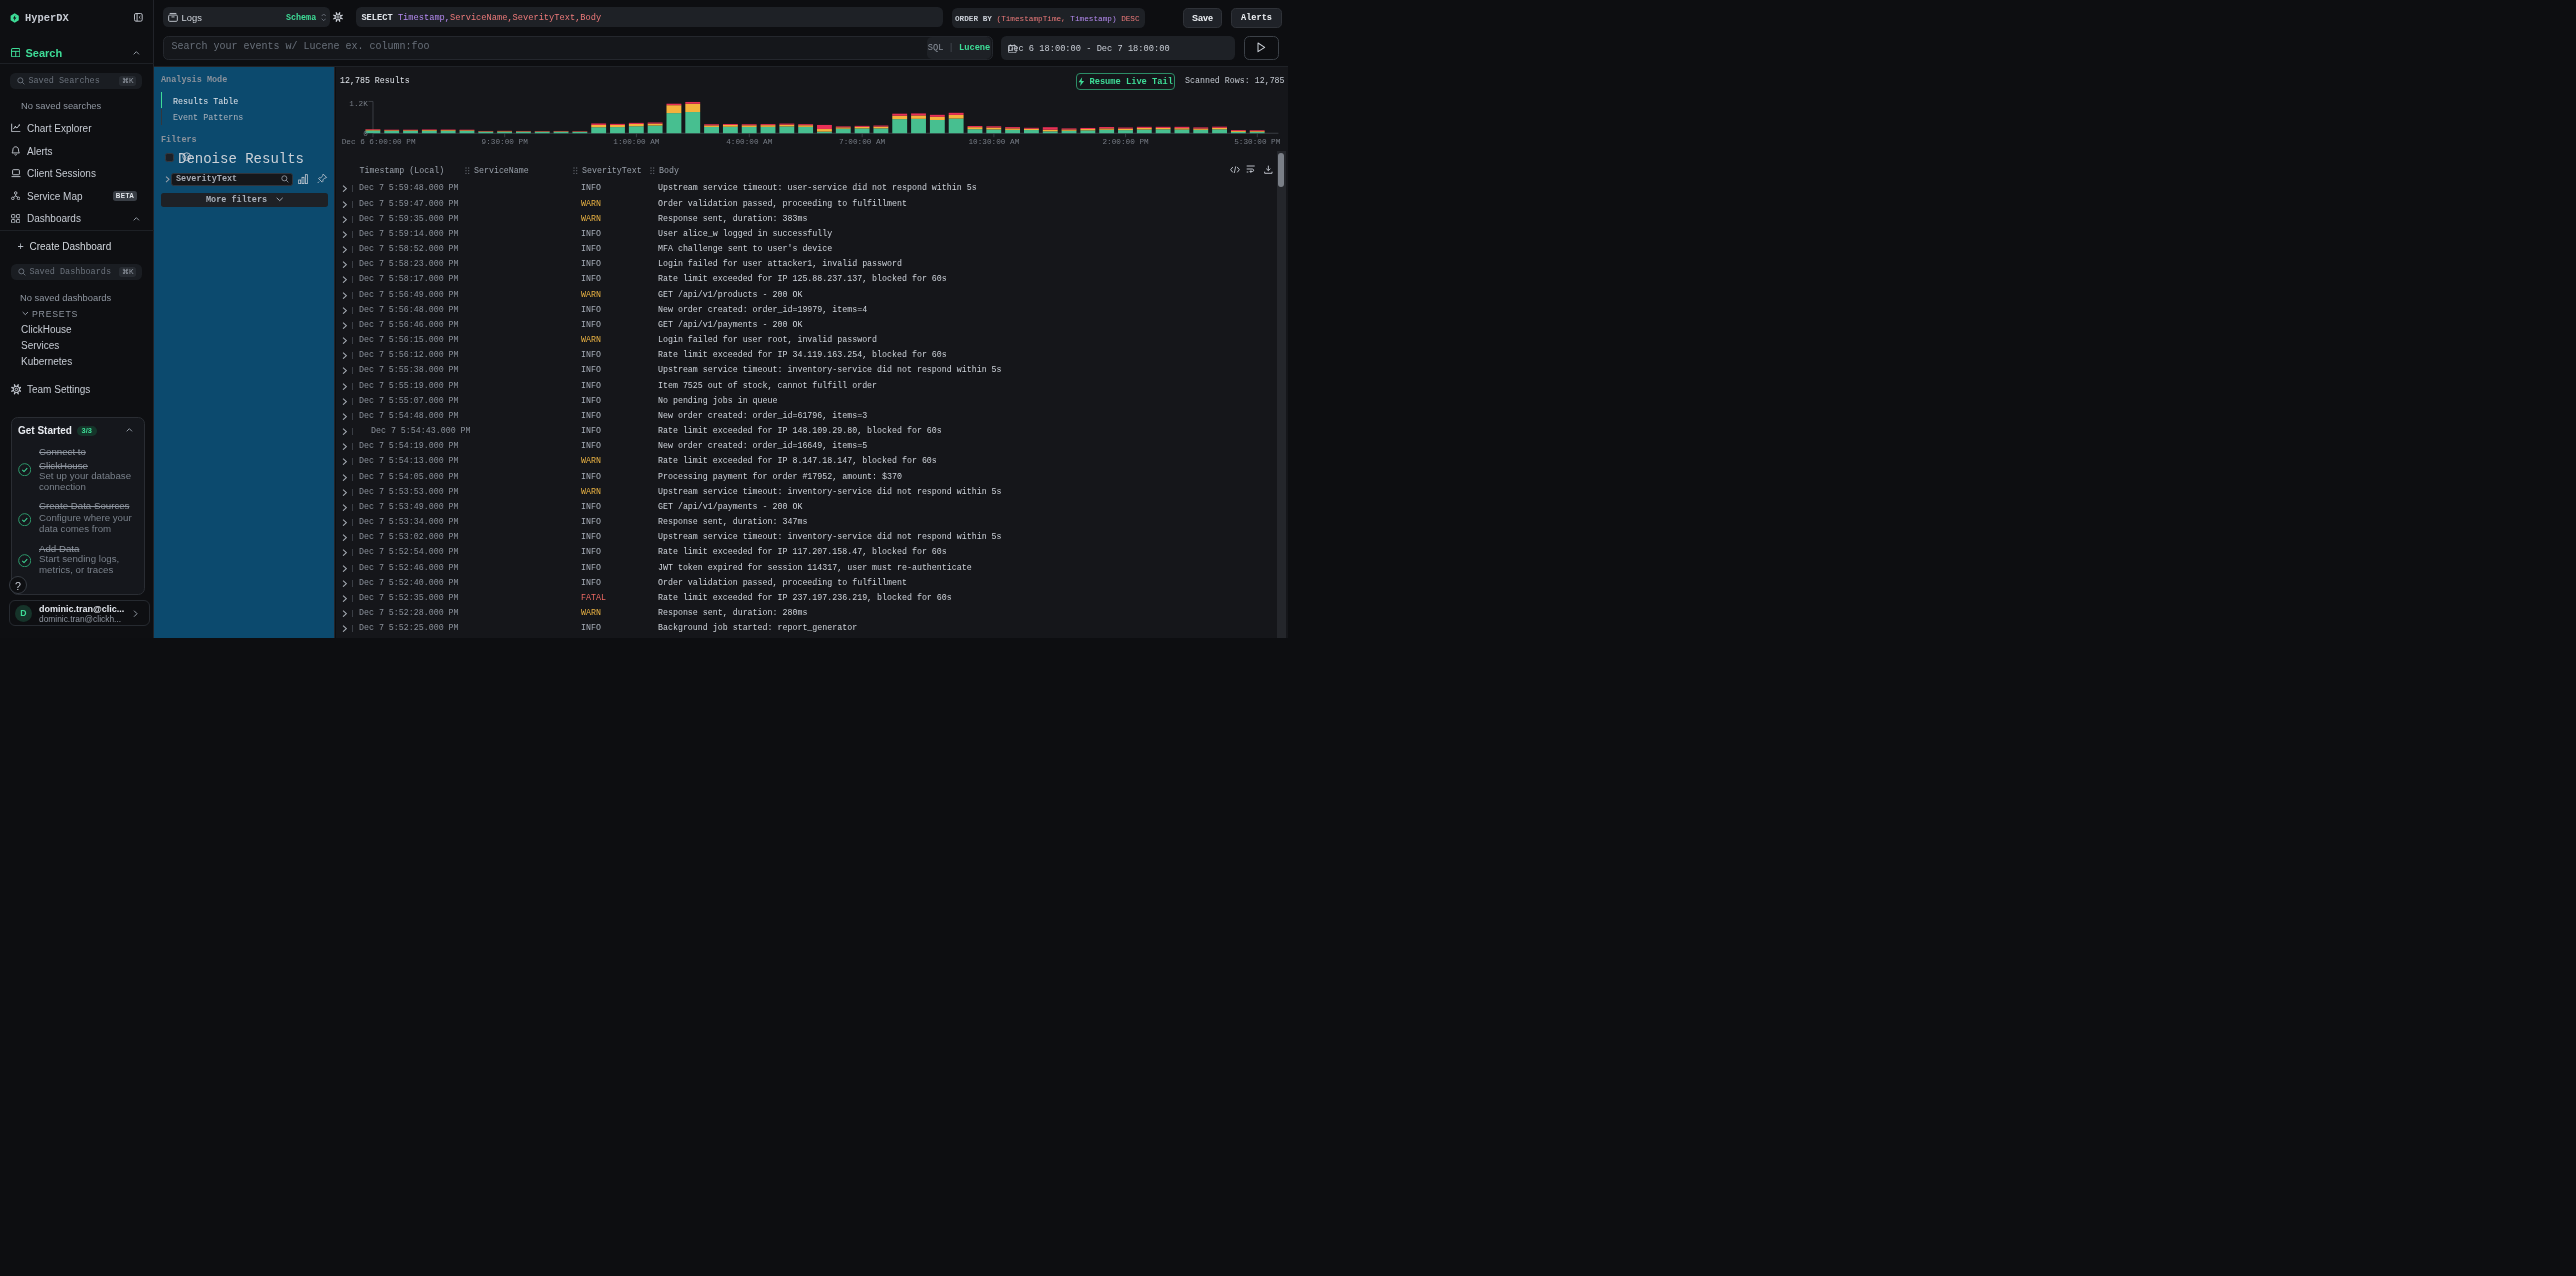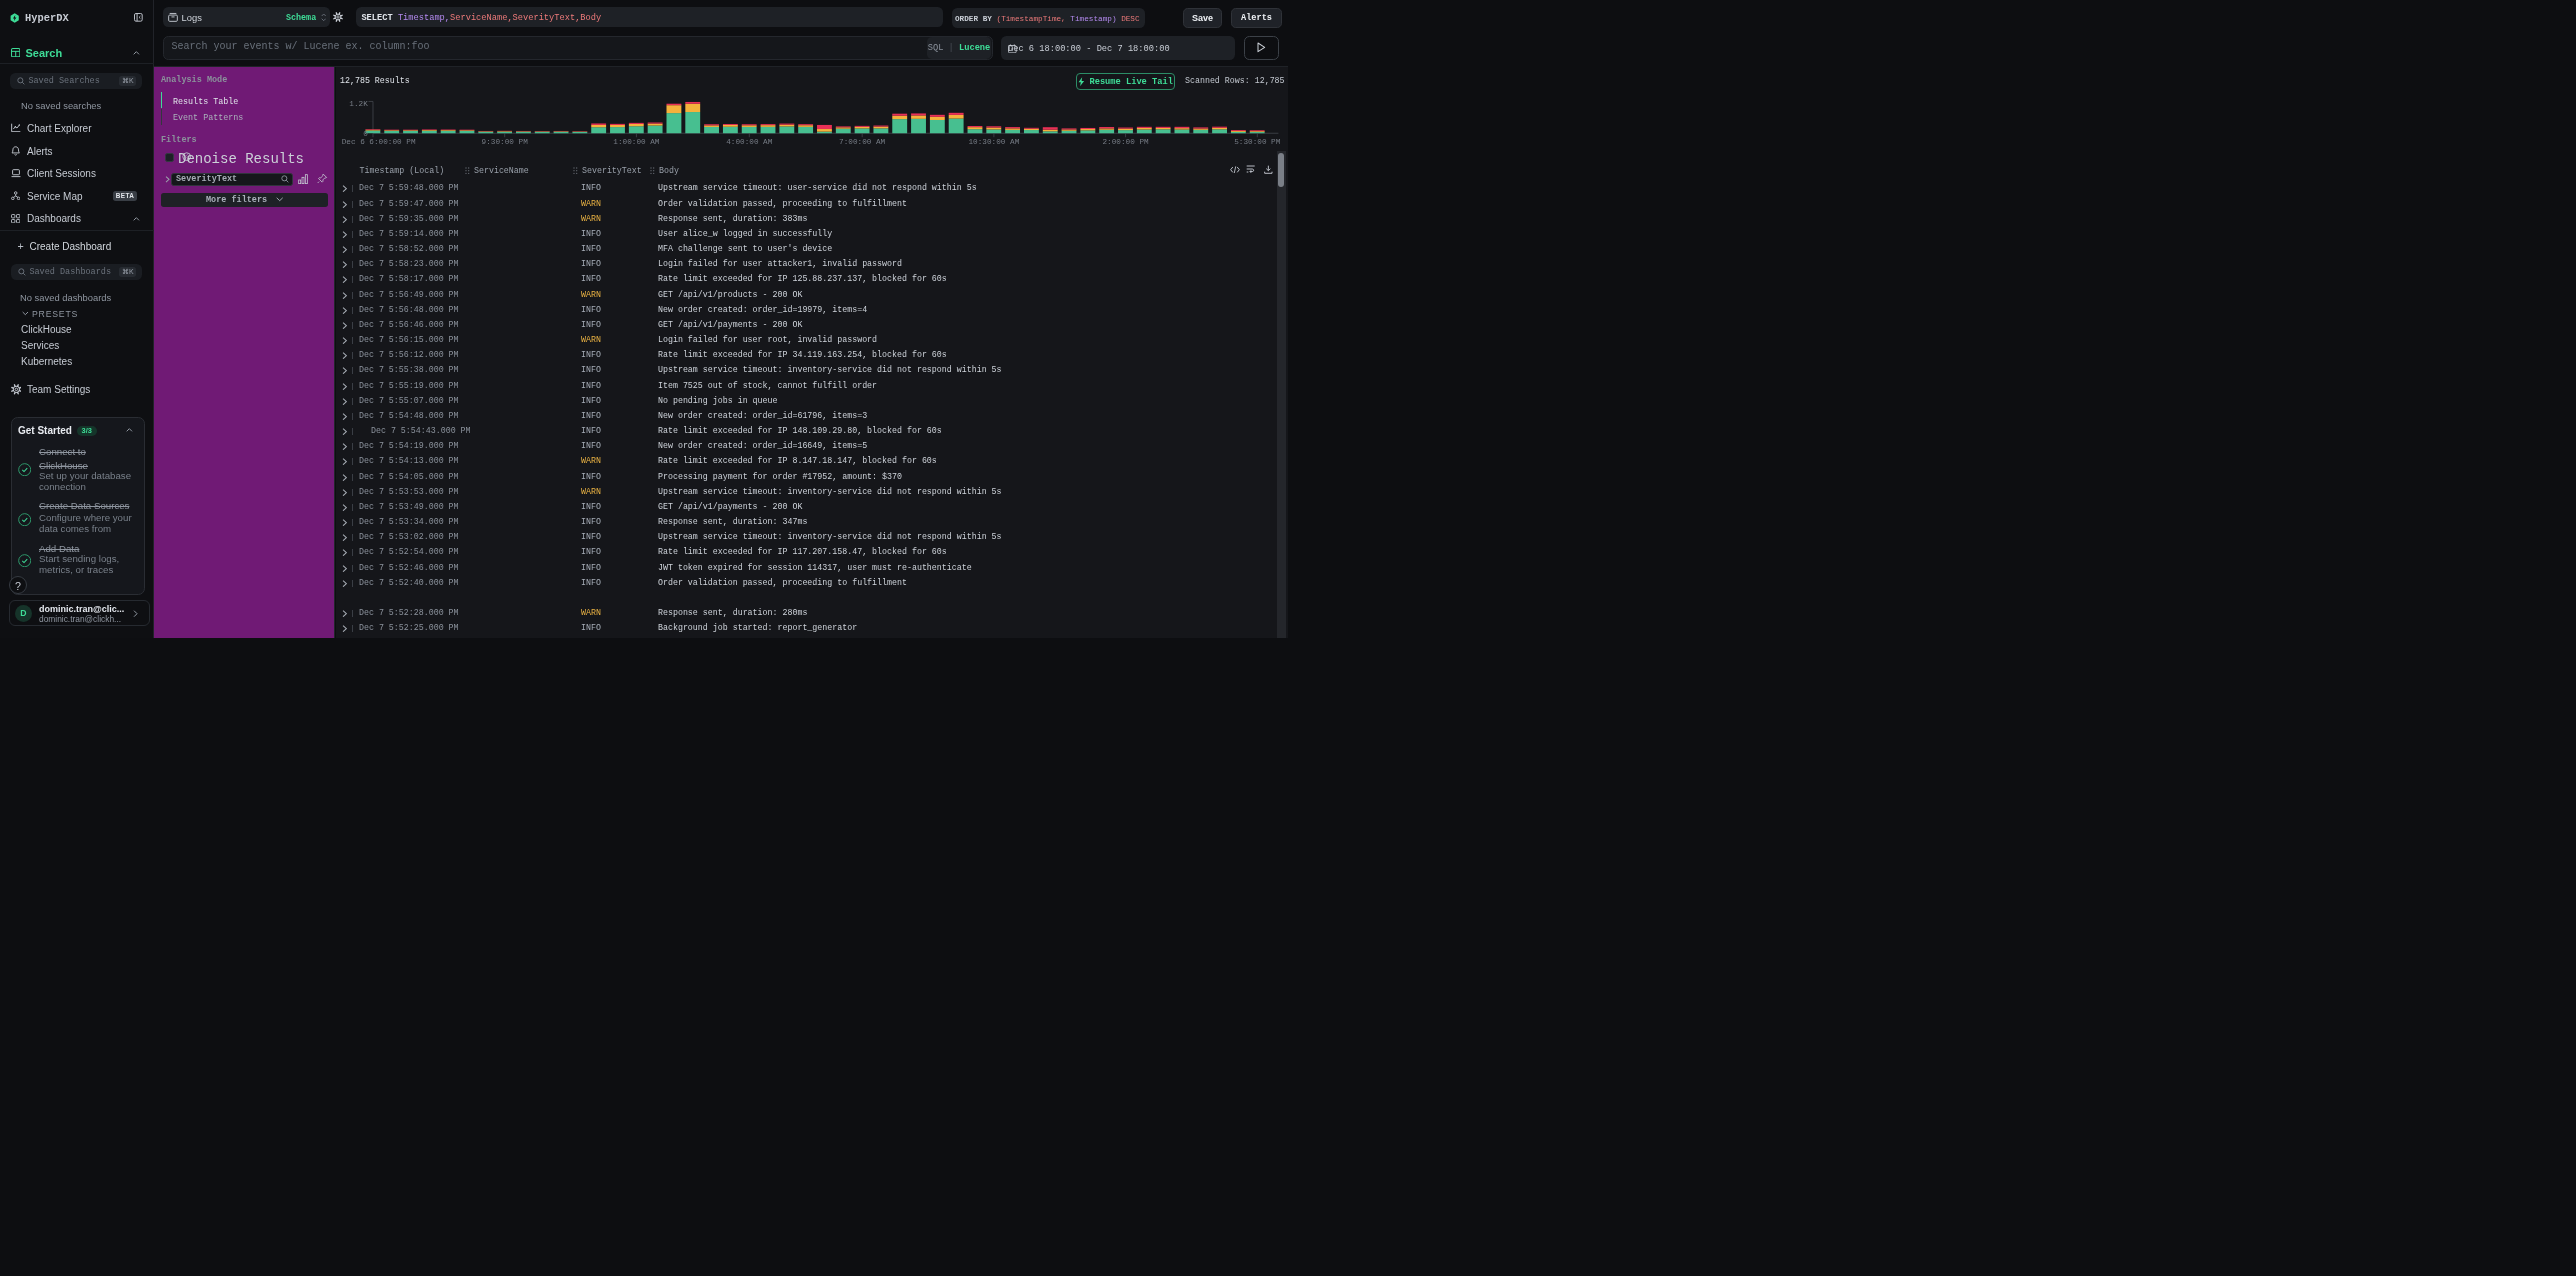--- a/index.html
+++ b/index.html
@@ -186,21 +186,21 @@
       <line x1="9.4" y1="0.6" x2="9.4" y2="3.4" stroke="#c6cbd3" stroke-width="1.3"></line>
       <path d="M5.1 7 H6.5 V10.6" fill="none" stroke="#c6cbd3" stroke-width="1.1"></path>
     </svg>
   <span class="abs mono" style="left:854px;top:44px;font-size:8.7px;color:#c9ced6">Dec 6 18:00:00 - Dec 7 18:00:00</span>
   <div class="abs" style="left:1090px;top:36px;width:35px;height:24px;border:0.7px solid #3c4148;border-radius:5.4px"></div>
   <svg class="abs" style="left:1103px;top:42px" width="8.7" height="10.7" viewBox="0 0 13 16">
       <path d="M1.5 1.5 L11.5 8 L1.5 14.5 Z" fill="none" stroke="#ced3da" stroke-width="1.5" stroke-linejoin="round"></path>
     </svg>
 </div>
 
-<div class="abs" style="left:154px;top:67px;width:181px;height:571px;background:#701a75;border-right:0.7px solid #22252b">
+<div class="abs" style="left:154px;top:67px;width:181px;height:571px;background:#0c4a6e;border-right:0.7px solid #22252b">
   <span class="abs mono" style="left:7px;top:8.4px;font-size:8.5px;font-weight:bold;color:#8b929c">Analysis Mode</span>
   <div class="abs" style="left:7px;top:25px;width:1.3px;height:16.4px;background:#3edc97"></div>
   <div class="abs" style="left:7px;top:42px;width:1.3px;height:16.4px;background:#33373e"></div>
   <span class="abs mono" style="left:19px;top:30px;font-size:8.4px;color:#dfe3e9">Results Table</span>
   <span class="abs mono" style="left:19px;top:46px;font-size:8.4px;color:#aab1bb">Event Patterns</span>
   <span class="abs mono" style="left:7px;top:68px;font-size:8.5px;font-weight:bold;color:#8b929c">Filters</span>
   <div class="abs" style="left:10.7px;top:86px;width:9px;height:9px;background:#1d2026;border:0.7px solid #343941;border-radius:2.3px"></div>
   <svg class="abs" style="left:28px;top:85px" width="9.4" height="9.4" viewBox="0 0 14 14">
       <circle cx="7" cy="7" r="5.8" fill="none" stroke="#c6cbd3" stroke-width="1.3"></circle>
       <path d="M2.3 9.5 L9.5 2.3 M3.6 11.4 L11.4 3.6 M6 12.7 L12.7 6" stroke="#9aa1ab" stroke-width="0.8"></path>
@@ -685,20 +685,29 @@
 </div>
 <div class="trow" style="top:576px">
 <svg class="abs" style="left:342px;top:3.7px" width="5.4" height="7.4" viewBox="0 0 8 11">
         <path d="M1.5 1 L6.5 5.5 L1.5 10" fill="none" stroke="#a7adb5" stroke-width="1.5"></path>
       </svg>
 <div class="abs" style="left:352px;top:3.7px;width:0.7px;height:7.4px;background:#3a3e45"></div>
 <span class="abs mono" style="left:359px;top:2.3px;color:#8b929c">Dec 7 5:52:40.000 PM</span>
 <span class="abs mono" style="left:581px;top:2.3px;color:#a6adb7">INFO</span>
 <span class="abs mono" style="left:658px;top:2.3px;color:#ced3da;white-space:pre">Order validation passed, proceeding to fulfillment</span>
 </div>
+<div class="trow" style="top:591px">
+<svg class="abs" style="left:342px;top:3.7px" width="5.4" height="7.4" viewBox="0 0 8 11">
+        <path d="M1.5 1 L6.5 5.5 L1.5 10" fill="none" stroke="#a7adb5" stroke-width="1.5"></path>
+      </svg>
+<div class="abs" style="left:352px;top:3.7px;width:0.7px;height:7.4px;background:#3a3e45"></div>
+<span class="abs mono" style="left:359px;top:2.3px;color:#8b929c">Dec 7 5:52:35.000 PM</span>
+<span class="abs mono" style="left:581px;top:2.3px;color:#ed6a64">FATAL</span>
+<span class="abs mono" style="left:658px;top:2.3px;color:#ced3da;white-space:pre">Rate limit exceeded for IP 237.197.236.219, blocked for 60s</span>
+</div>
 <div class="trow" style="top:606px">
 <svg class="abs" style="left:342px;top:3.7px" width="5.4" height="7.4" viewBox="0 0 8 11">
         <path d="M1.5 1 L6.5 5.5 L1.5 10" fill="none" stroke="#a7adb5" stroke-width="1.5"></path>
       </svg>
 <div class="abs" style="left:352px;top:3.7px;width:0.7px;height:7.4px;background:#3a3e45"></div>
 <span class="abs mono" style="left:359px;top:2.3px;color:#8b929c">Dec 7 5:52:28.000 PM</span>
 <span class="abs mono" style="left:581px;top:2.3px;color:#e9b243">WARN</span>
 <span class="abs mono" style="left:658px;top:2.3px;color:#ced3da;white-space:pre">Response sent, duration: 280ms</span>
 </div>
 <div class="trow" style="top:621px">

